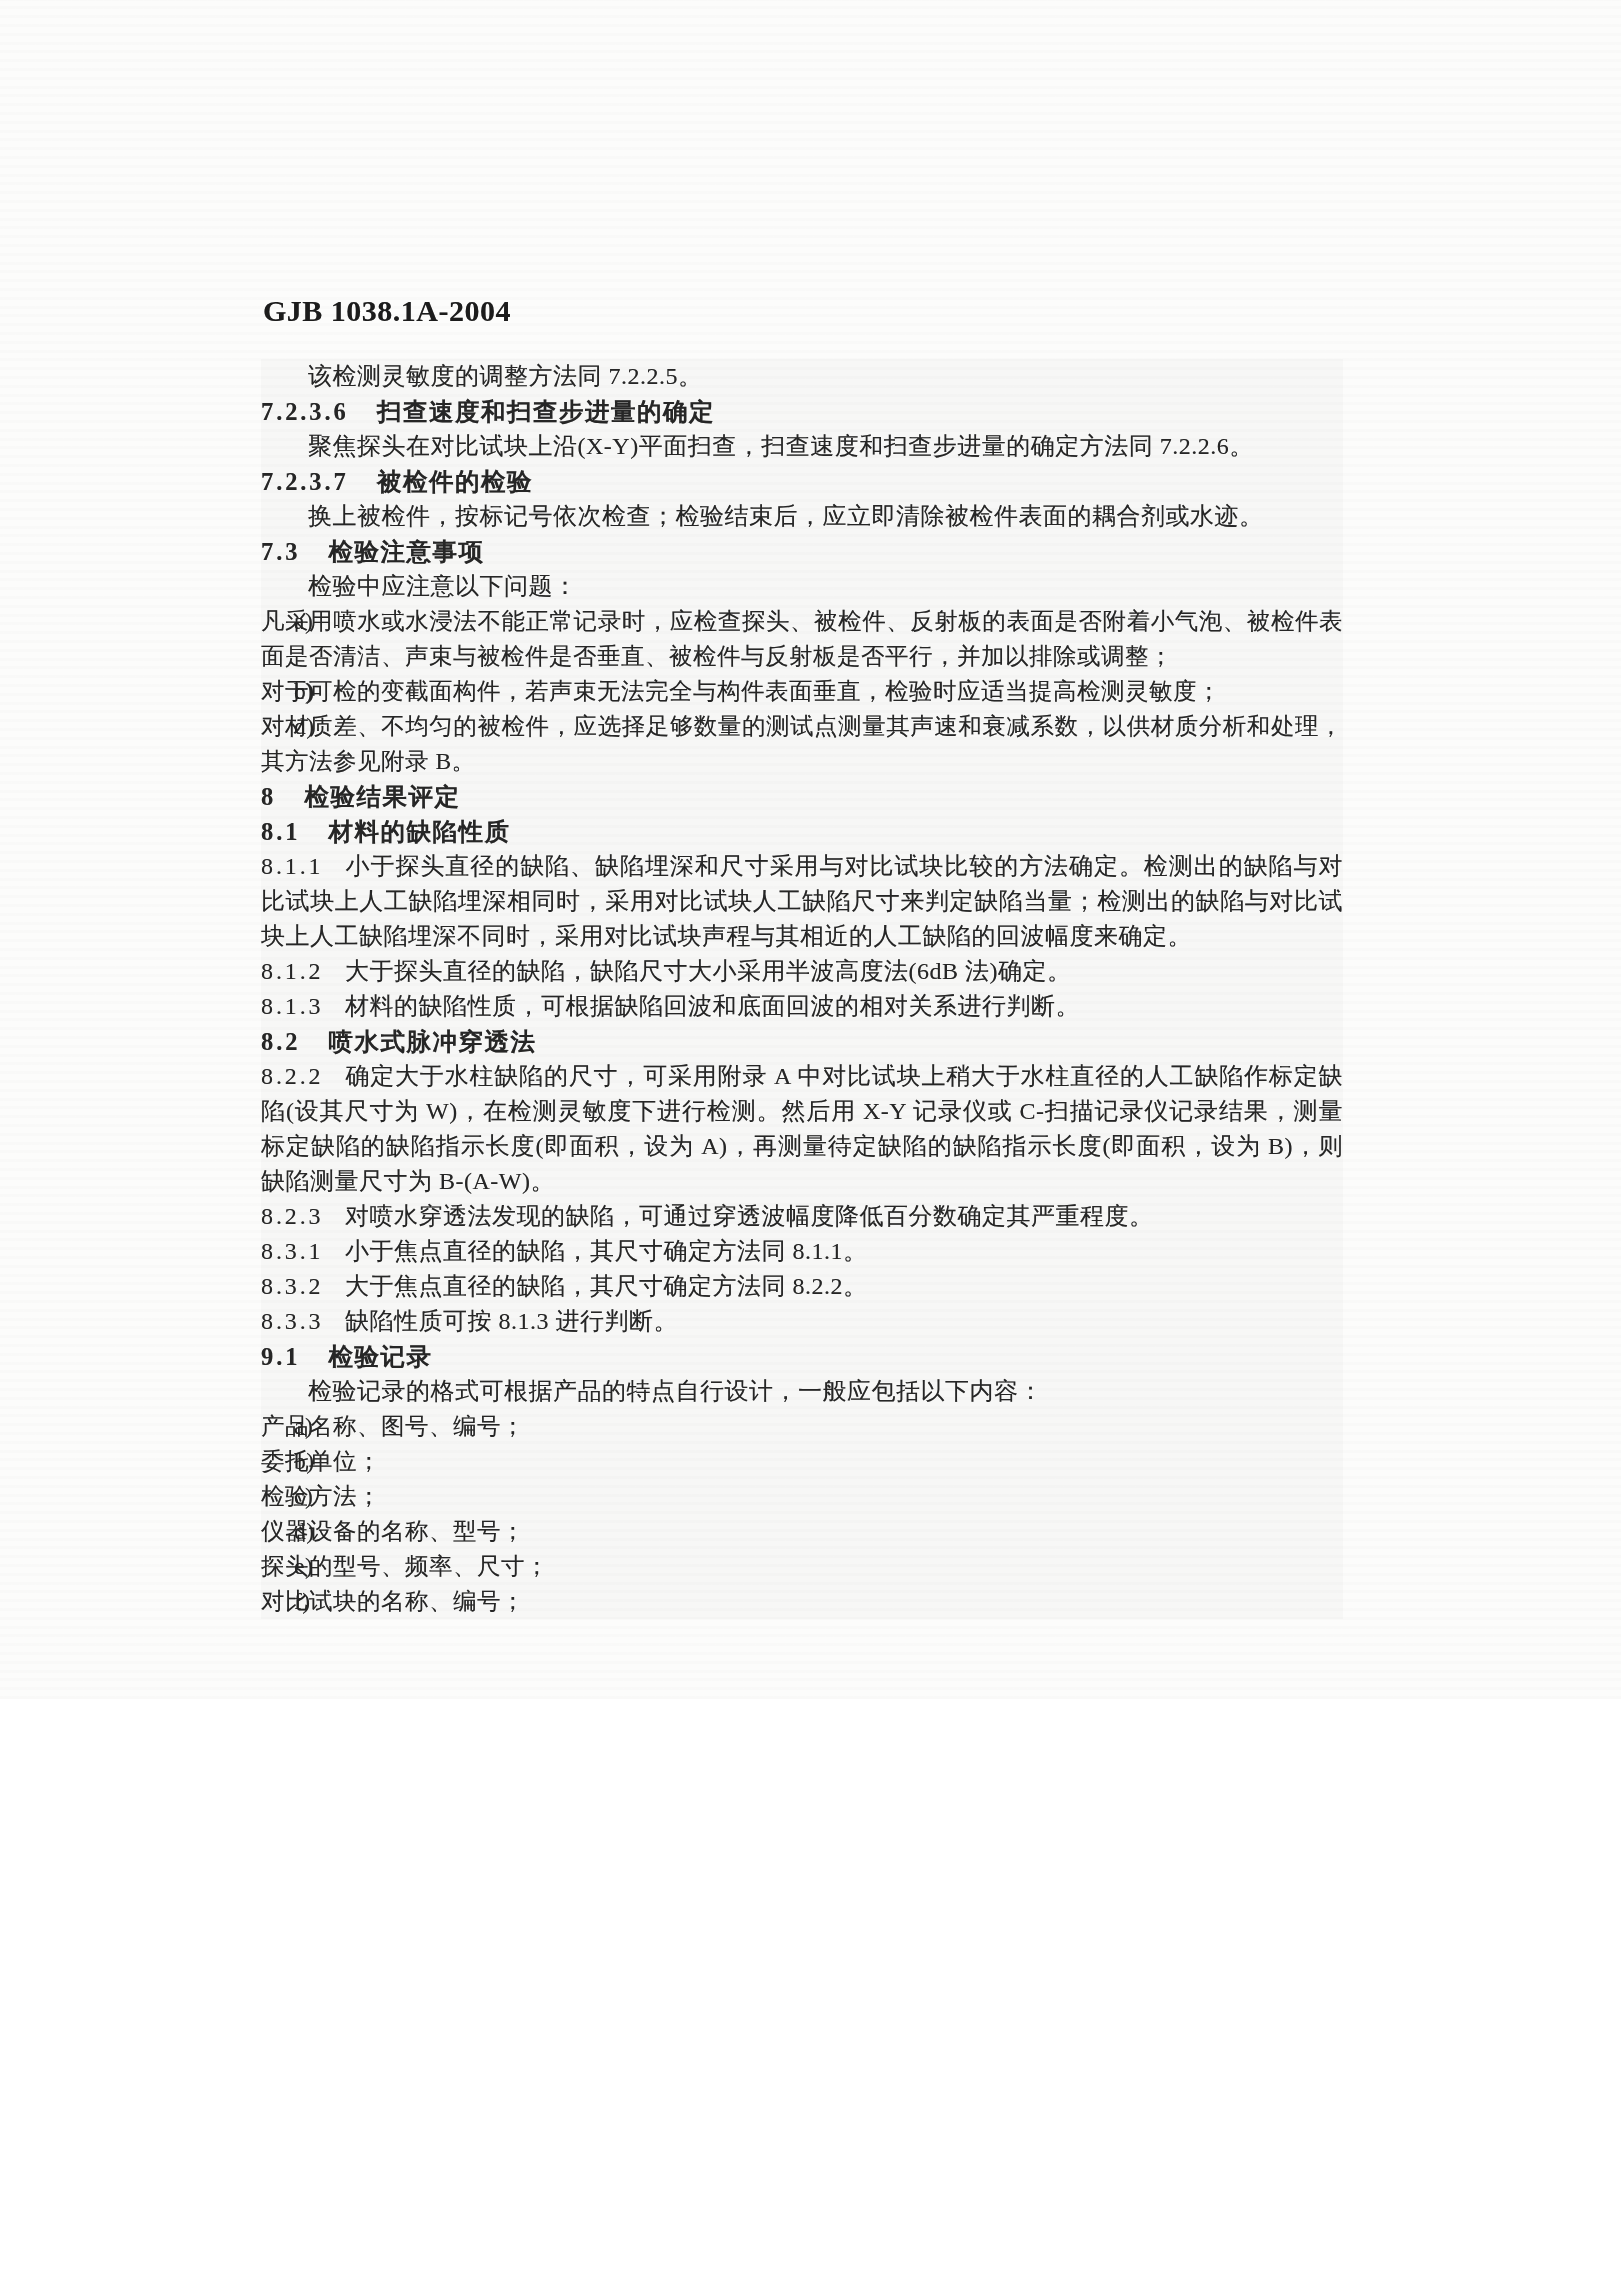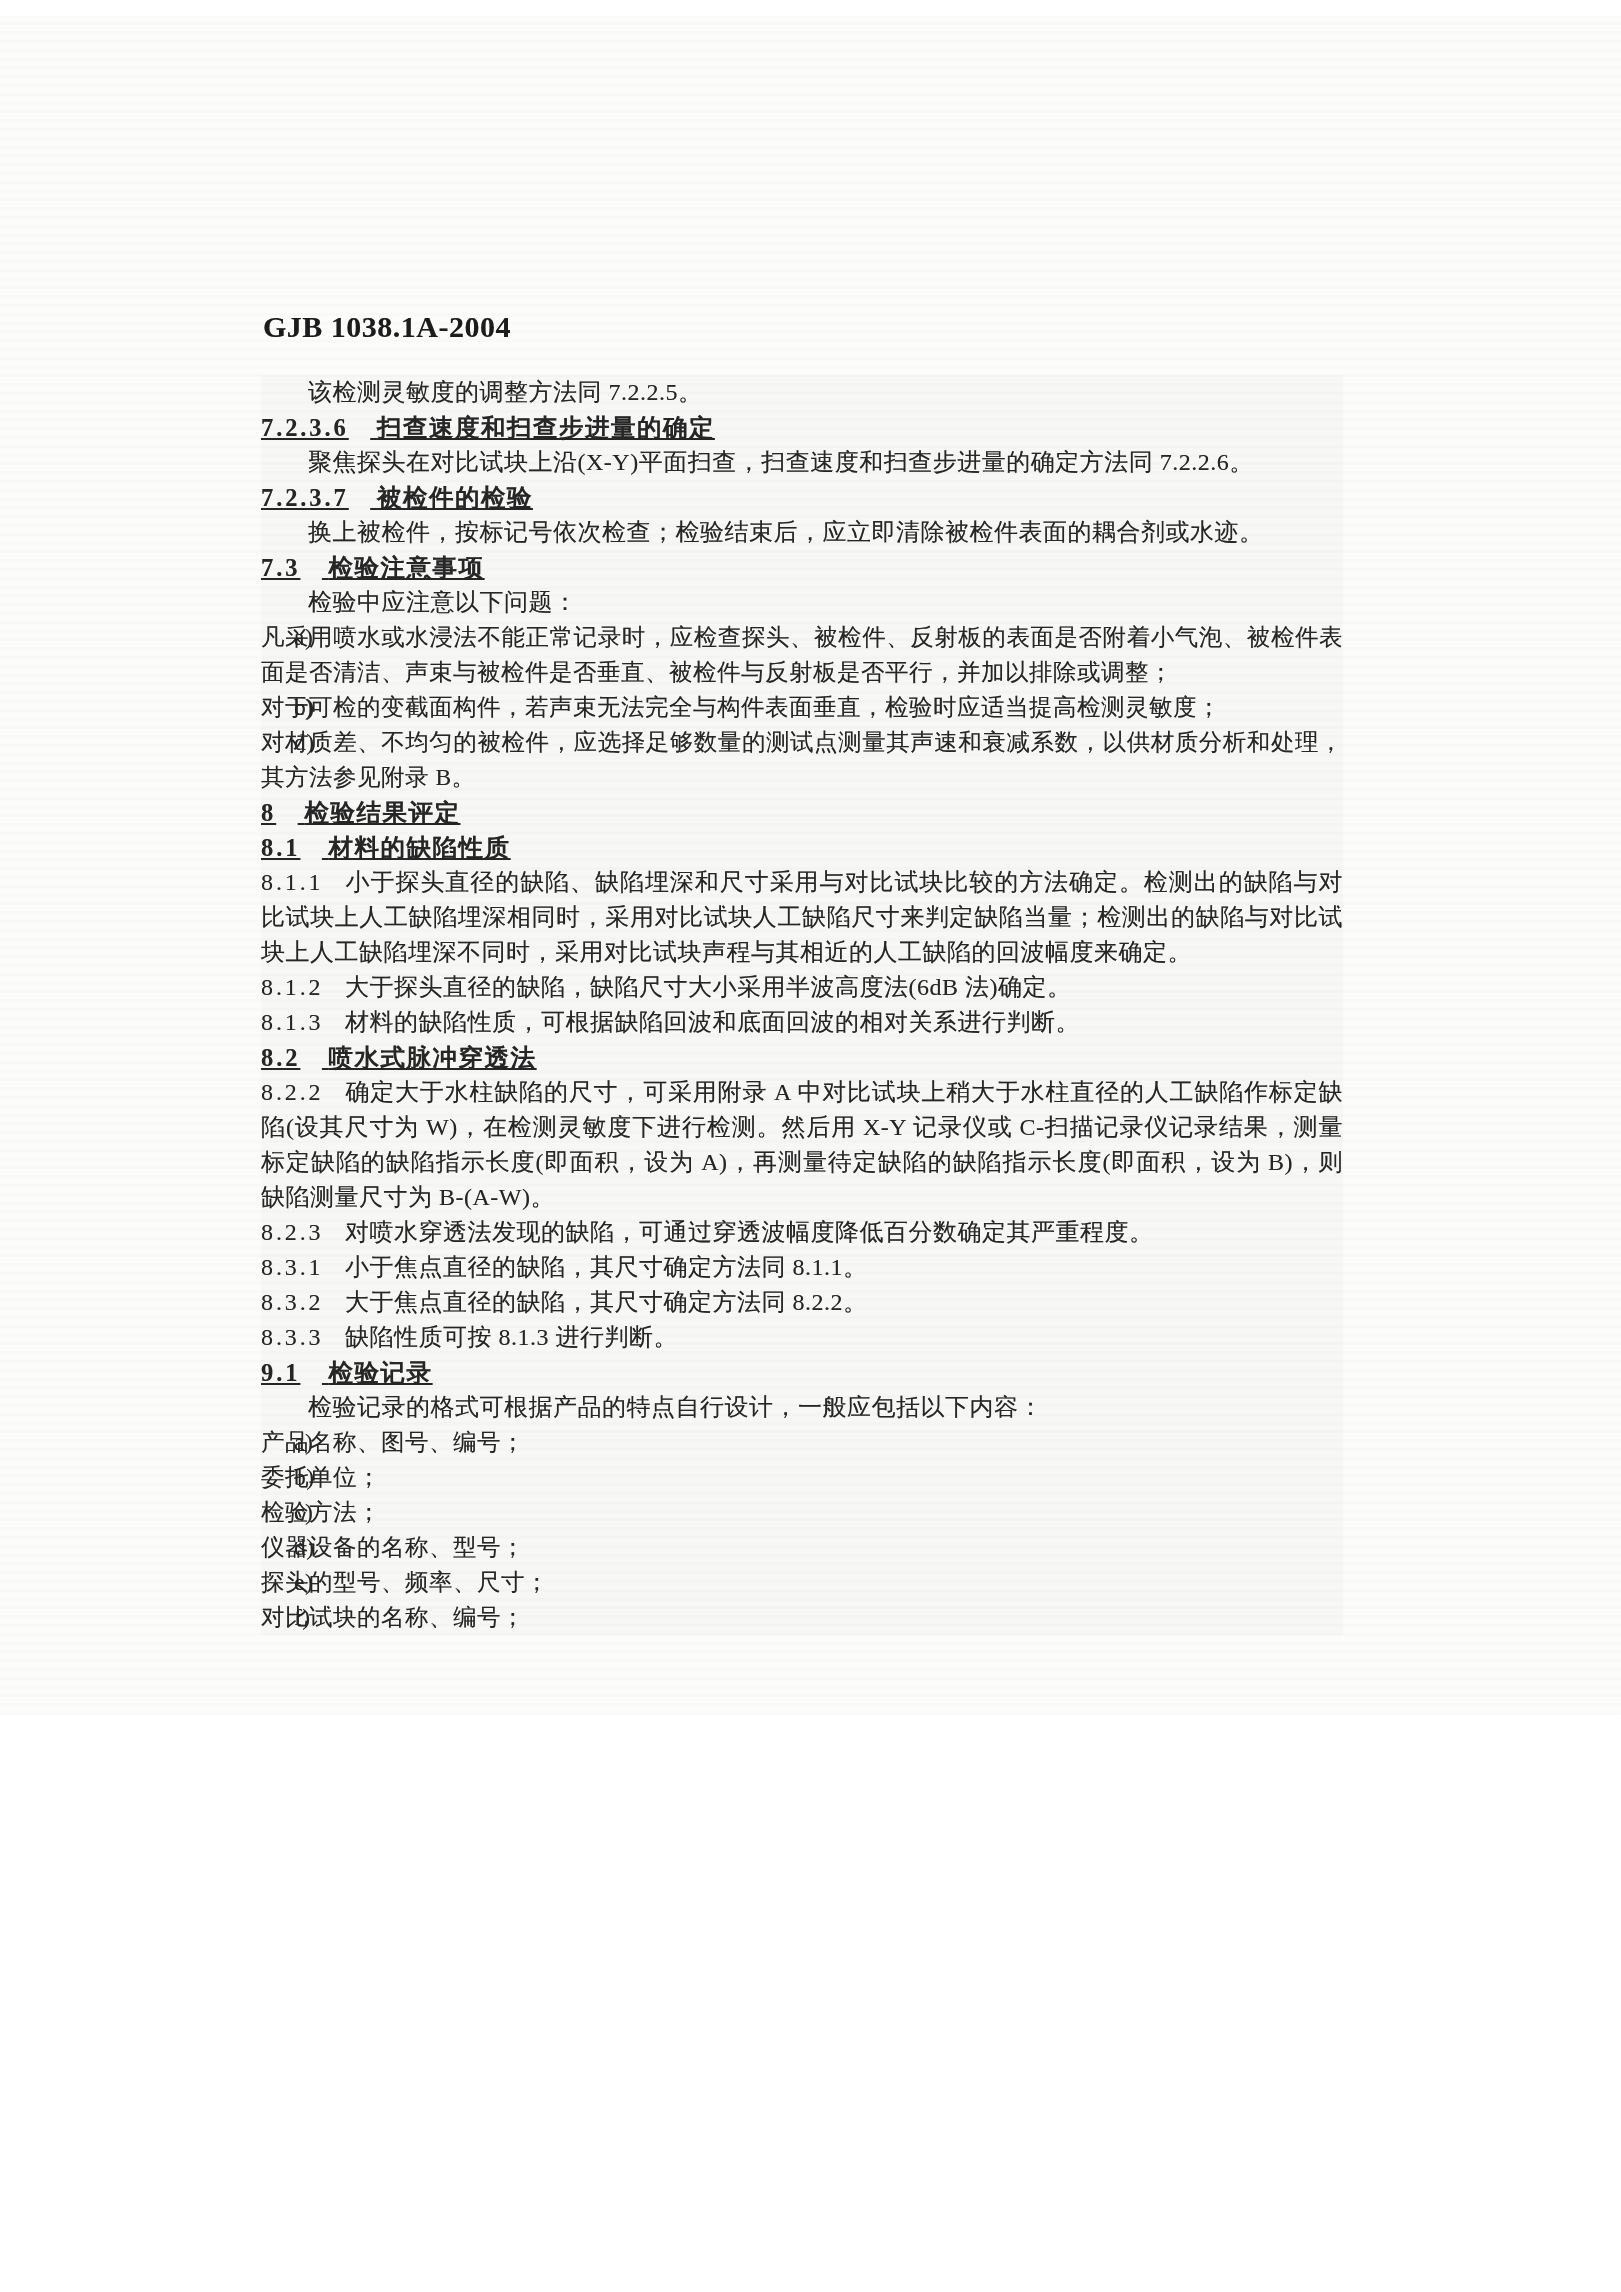--- a/index.html
+++ b/index.html
@@ -4,21 +4,20 @@
 <style>
   html, body { margin: 0; padding: 0; background: #ffffff; }
   .page {
     position: relative;
     width: 1621px;
     height: 1699px;
     background: #fcfcfb;
     overflow: hidden;
     font-family: "Liberation Serif", "DejaVu Serif", serif;
     color: #262626;
-    margin-top: 16px;
   }
   
   .page::before {
     content: "";
     position: absolute;
     inset: 0;
     background: repeating-linear-gradient(0deg, rgba(0,0,0,0.012) 0 2.9px, rgba(0,0,0,0) 2.9px 8.8px);
     pointer-events: none;
   }
   .scan-header {
@@ -43,21 +42,21 @@
     text-shadow: 0 0 0.4px rgba(0,0,0,0.35);
   }
   .content p, .content h2, .content h3, .content .list-item {
     margin: 0;
     padding: 0;
     background: rgba(150,150,150,0.045);
   }
   .content p { font-size: 24px; font-weight: normal; }
   .indent { text-indent: 47px; }
   .clause .num { margin-right: 21.6px; letter-spacing: 2.9px; }
-  .h-sub, .h-chapter { font-size: 24.5px; font-weight: bold; text-decoration: underline; }
+  .h-sub, .h-chapter { font-size: 24.5px; font-weight: bold; }
   .h-sub { margin: 1px 0; }
   .h-chapter { margin: 13.7px 0 7.8px; }
   .h-sub .num, .h-chapter .num {
     font-family: "Liberation Serif", "DejaVu Serif", serif;
     margin-right: 21.6px;
     letter-spacing: 2.9px;
   }
   .h-sub .title, .h-chapter .title {
     font-family: "Liberation Sans", "DejaVu Sans", sans-serif;
     letter-spacing: 1.5px;

